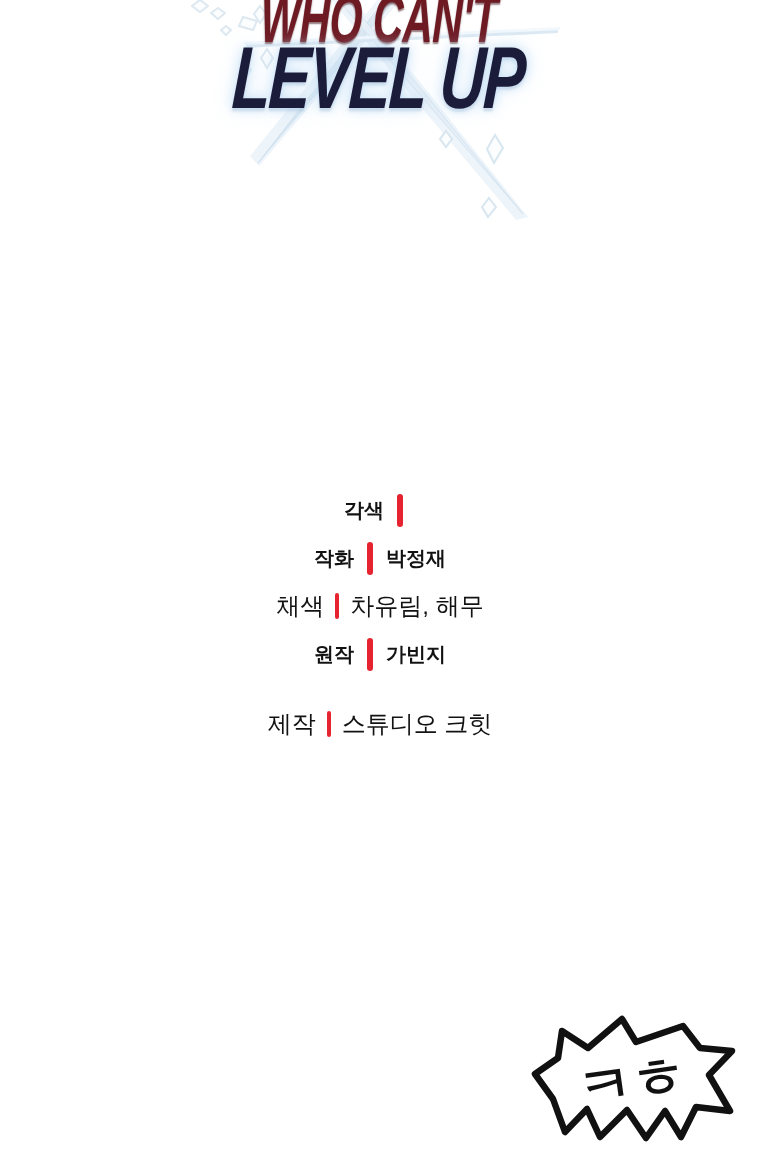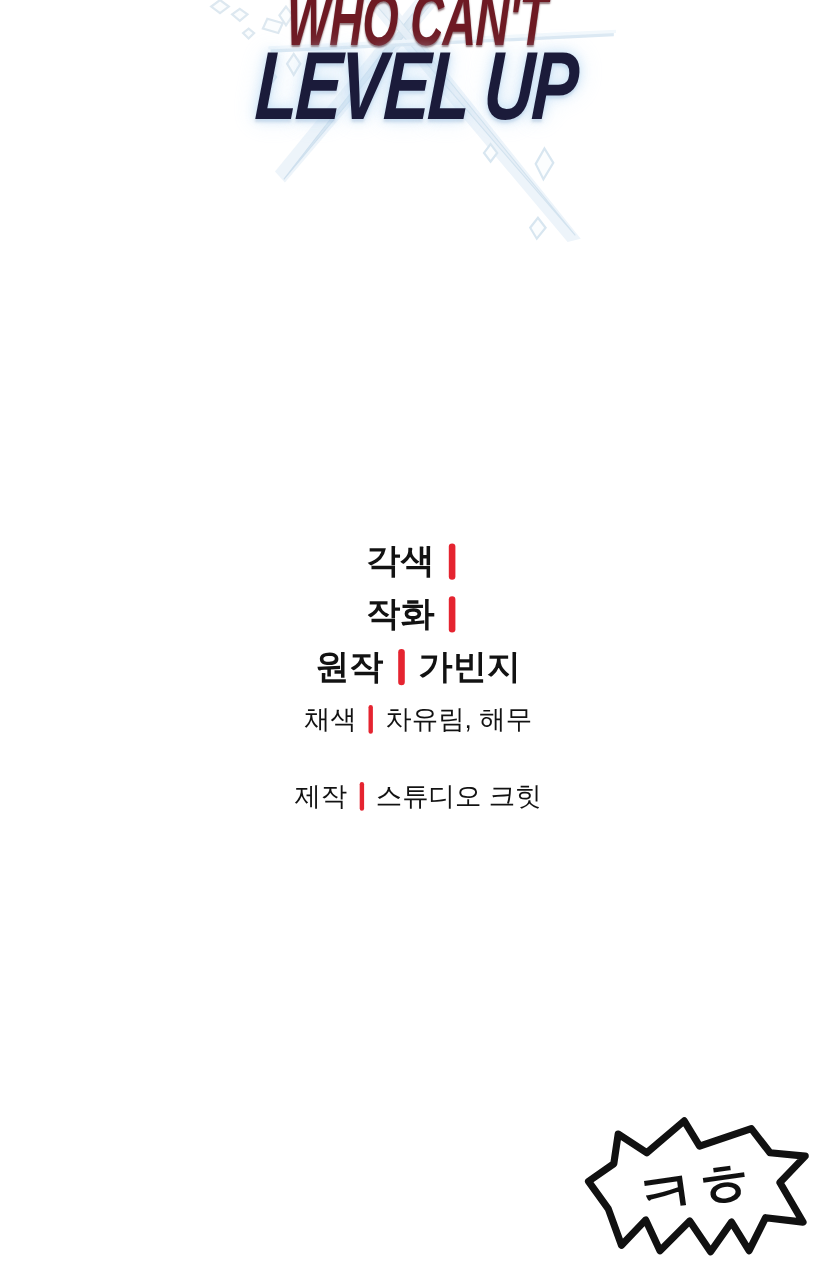--- a/index.html
+++ b/index.html
@@ -55,21 +55,21 @@
   .credits {
     position: absolute; top: 486px; left: 0; width: 760px;
     display: flex; flex-direction: column; align-items: center;
     color: #121212;
   }
   .credit-line {
     height: 48px;
     display: flex; align-items: center; justify-content: center;
     white-space: nowrap;
   }
-  .credit-line.primary { font-size: 31px; font-weight: 700; }
+  .credit-line.primary { font-size: 20px; font-weight: 700; }
   .credit-line.secondary { font-size: 24px; font-weight: 500; }
   .credit-line .bar {
     display: inline-block;
     background: #e52430;
     border-radius: 3px;
   }
   .credit-line.primary .bar { width: 6px; height: 33px; margin: 0 13px; }
   .credit-line.secondary .bar { width: 4px; height: 26px; margin: 0 11px; }
   .credits .gap { height: 22px; }
 
@@ -127,31 +127,32 @@
 
   <div class="credits">
 
     <div class="credit-line primary">
       <span>각색</span>
       <span class="bar"></span>
     </div>
     <div class="credit-line primary">
       <span>작화</span>
       <span class="bar"></span>
+      <span>박정재</span>
     </div>
+    <div class="credit-line secondary">
+      <span>채색</span>
+      <span class="bar"></span>
+      <span>차유림, 해무</span>
+    </div>
+
     <div class="credit-line primary">
       <span>원작</span>
       <span class="bar"></span>
       <span>가빈지</span>
-    </div>
-
-    <div class="credit-line secondary">
-      <span>채색</span>
-      <span class="bar"></span>
-      <span>차유림, 해무</span>
     </div>
 
     <div class="gap"></div>
 
     <div class="credit-line secondary">
       <span>제작</span>
       <span class="bar"></span>
       <span>스튜디오 크힛</span>
     </div>
   </div>

